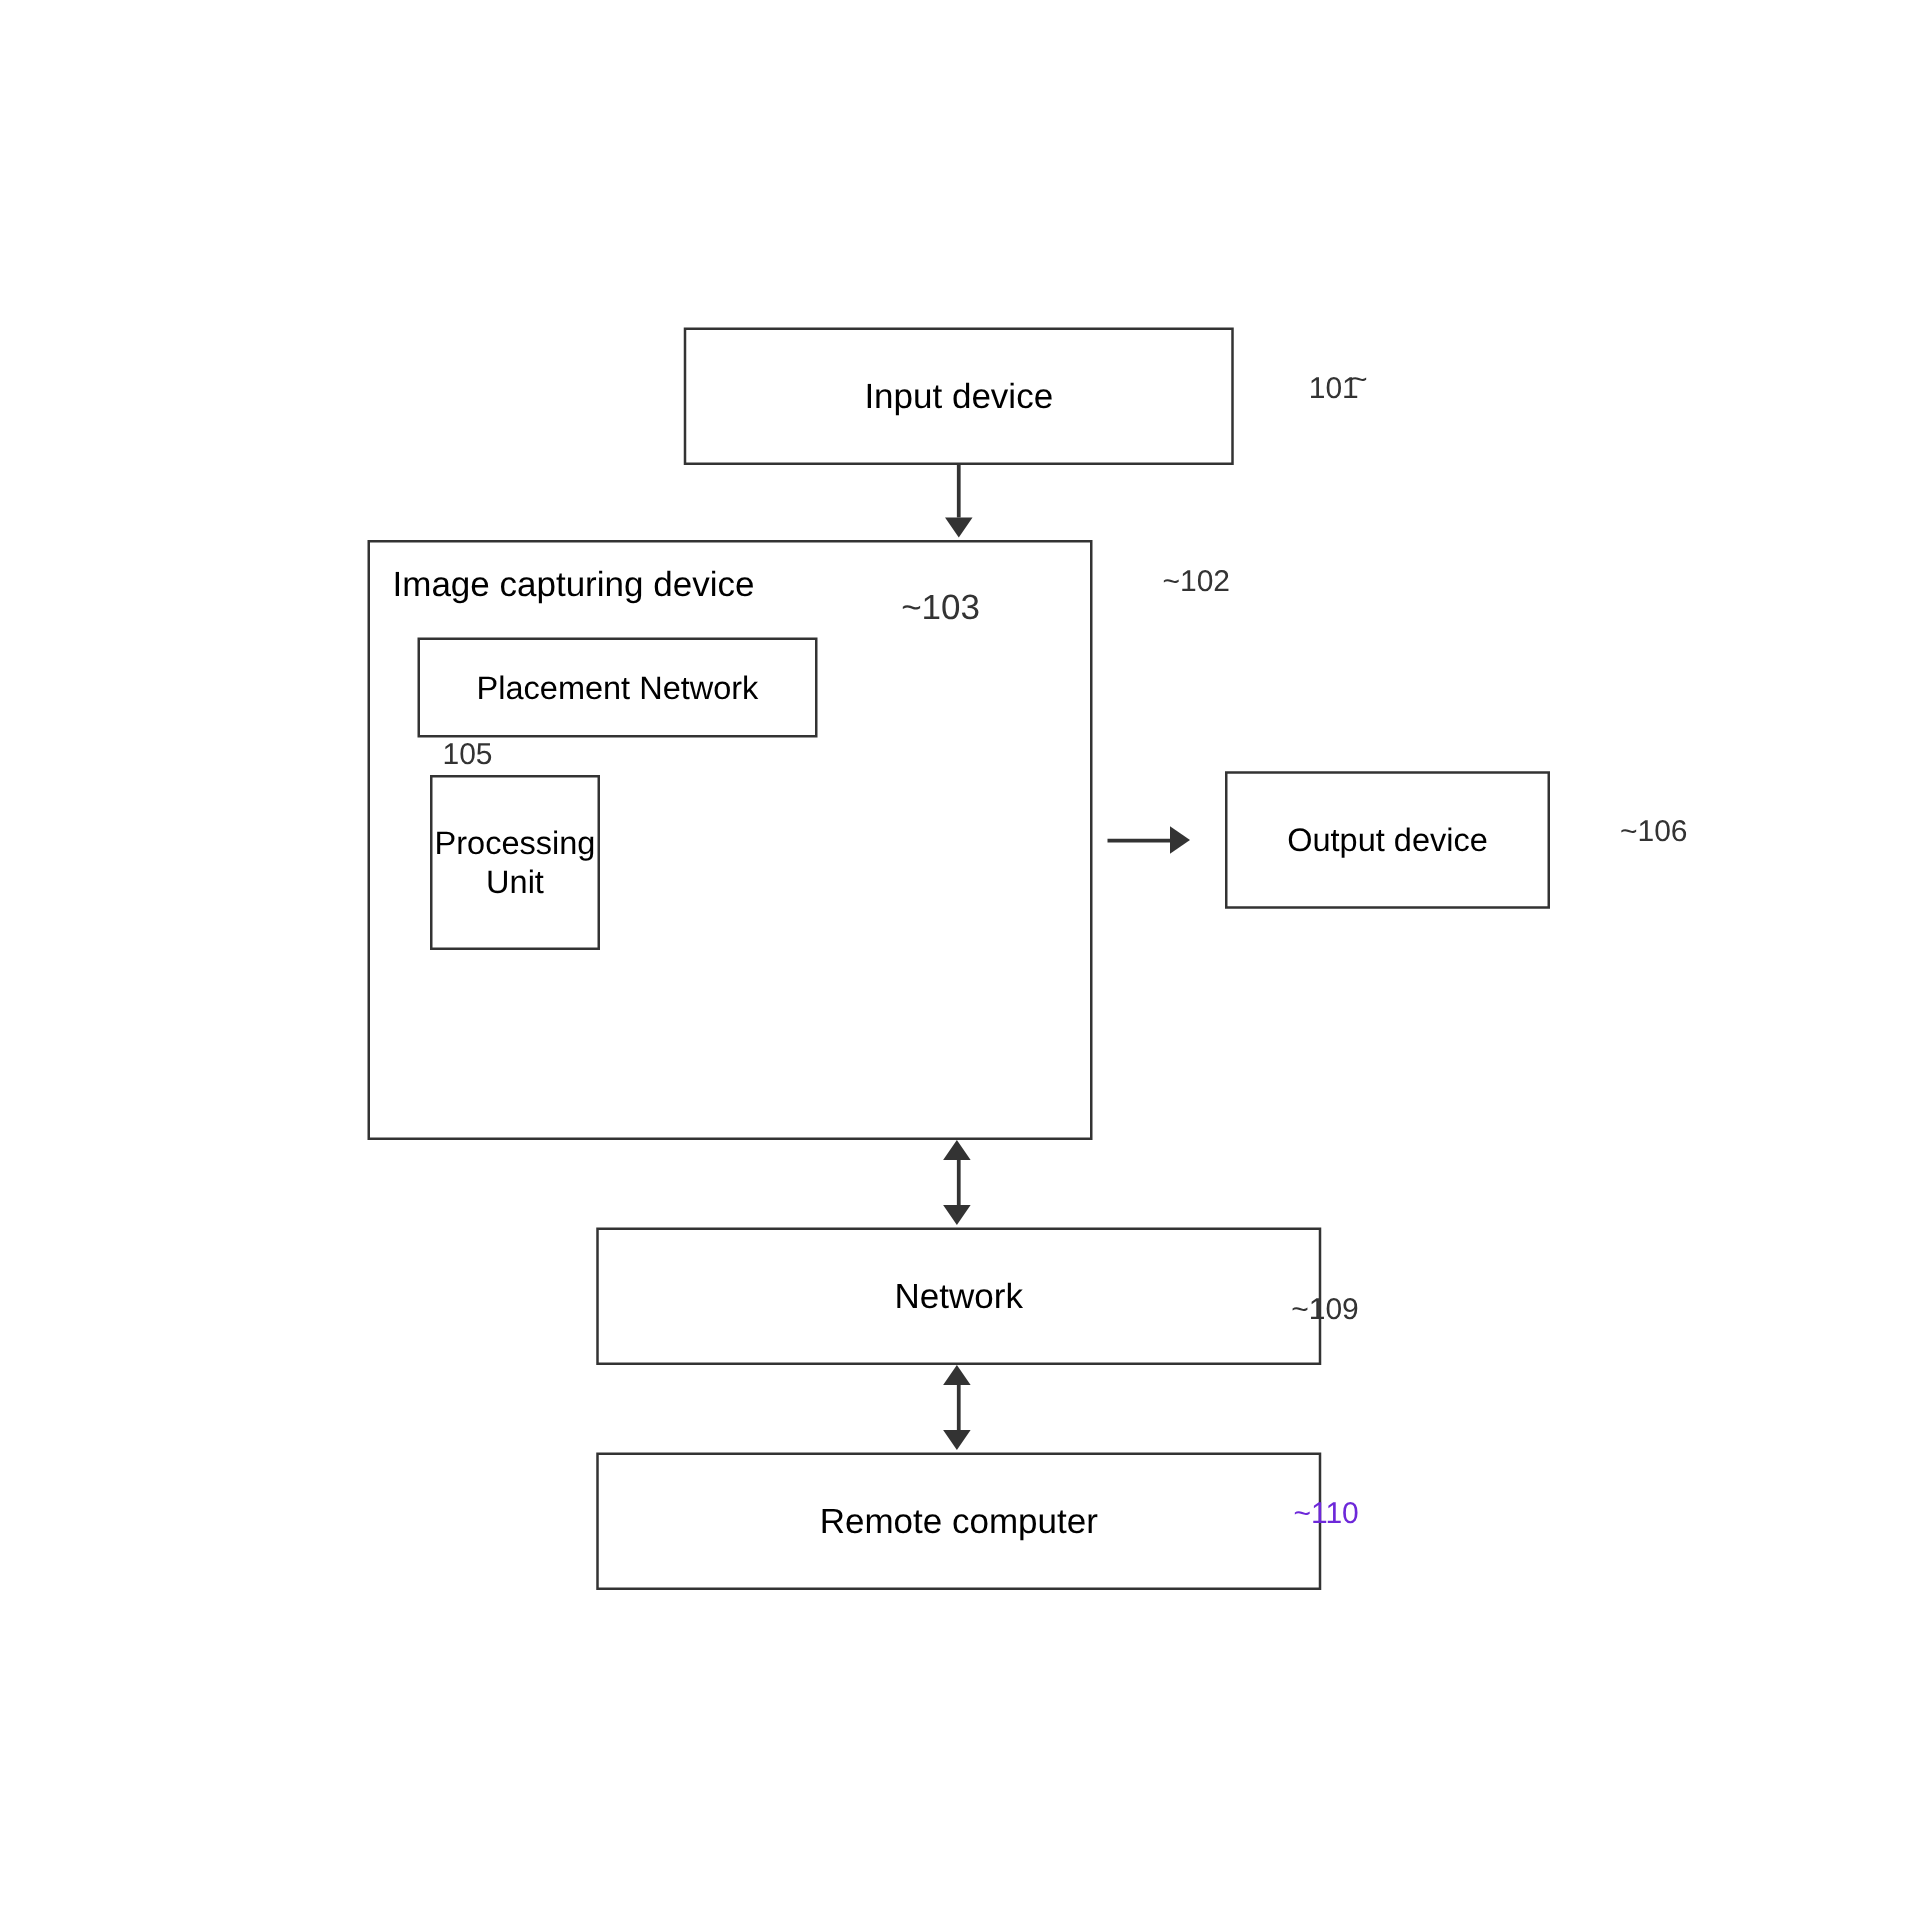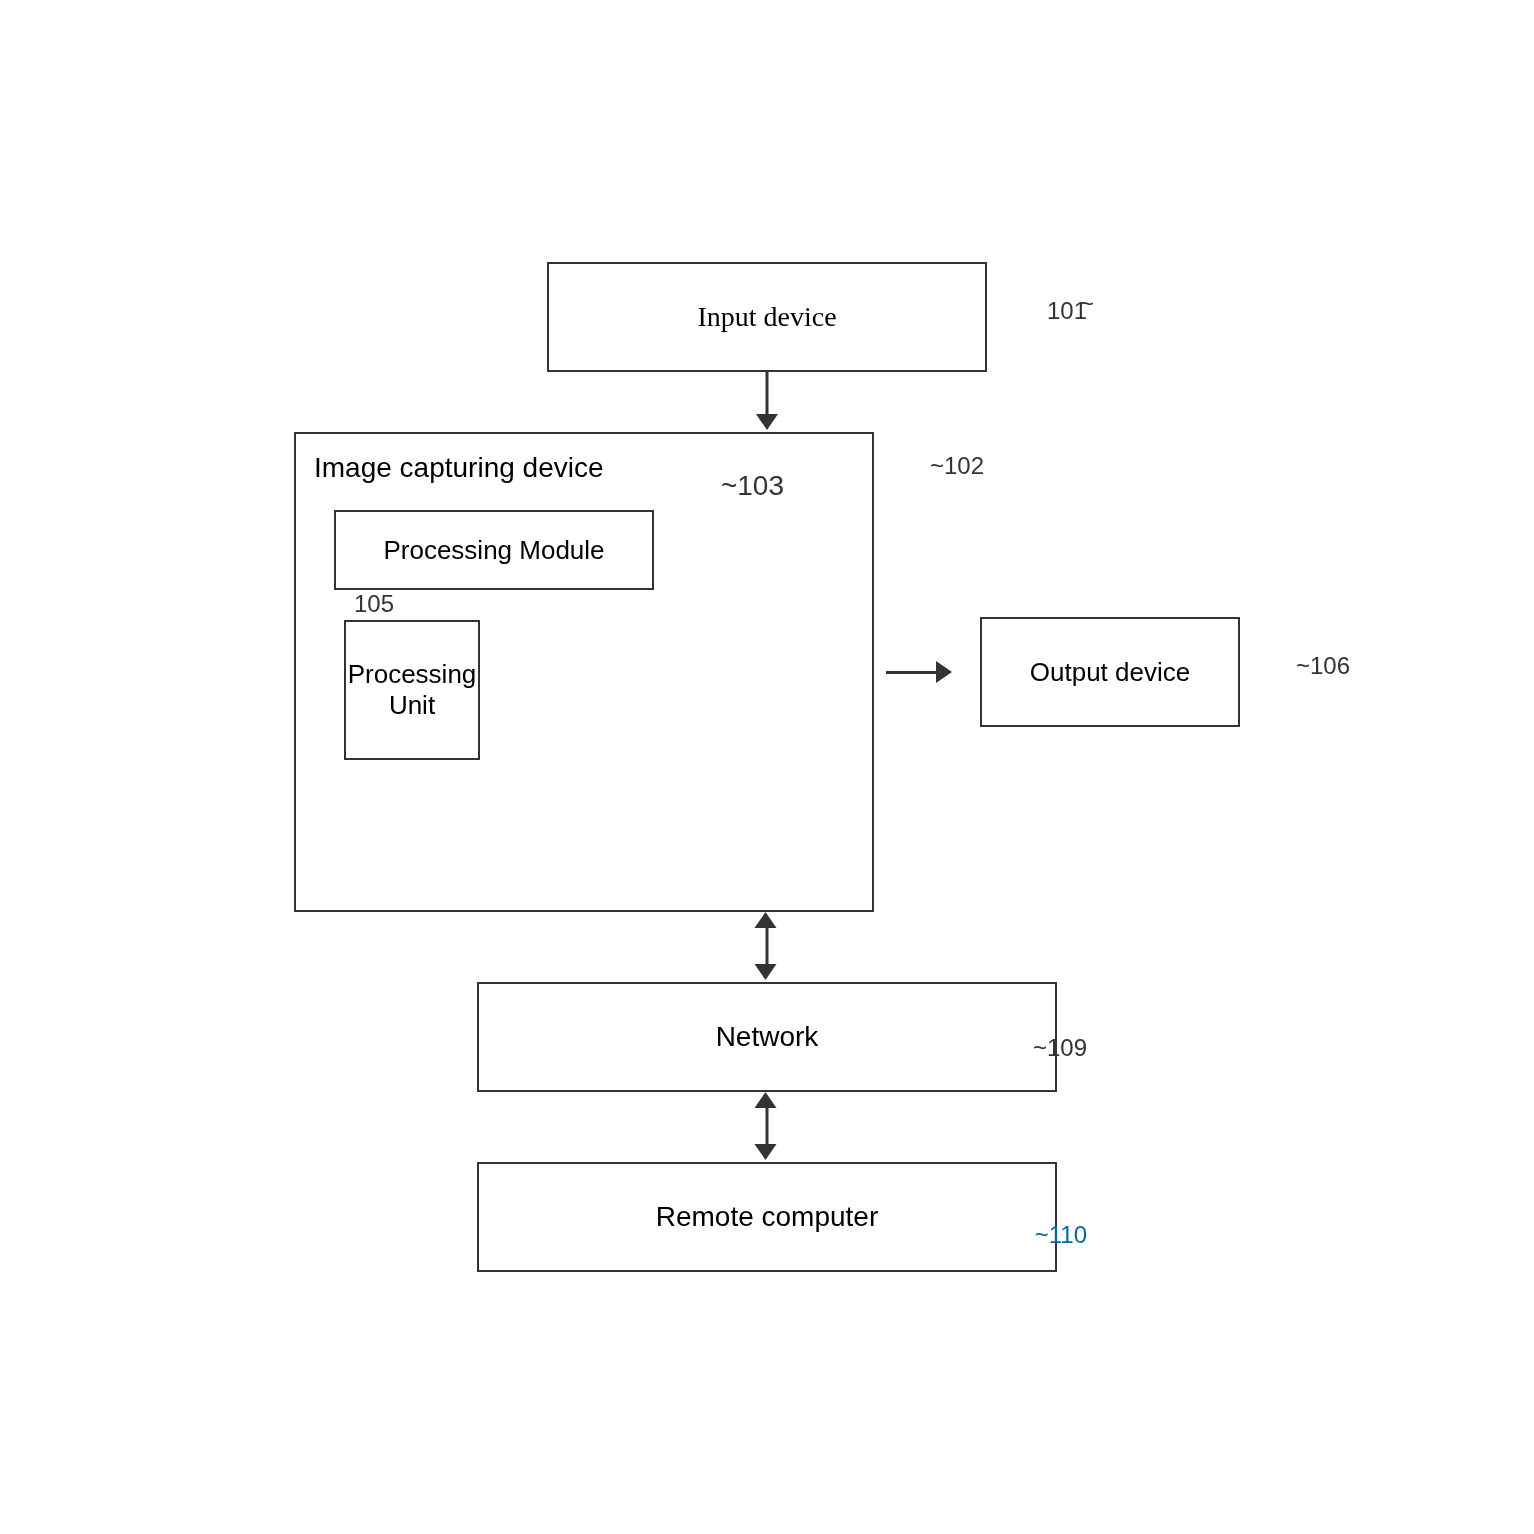--- a/index.html
+++ b/index.html
@@ -21,21 +21,20 @@
       justify-content: center;
       text-align: center;
       font-size: 28px;
       position: relative;
     }
 
     .box-input-device {
       width: 440px;
       height: 110px;
       margin: 0 auto;
-      font-family: Liberation Serif, serif;
     }
 
     .box-image-capturing {
       width: 580px;
       height: 480px;
       margin: 0 auto;
       flex-direction: column;
       align-items: flex-start;
       justify-content: flex-start;
       padding: 18px 18px 18px 18px;
@@ -157,21 +156,21 @@
 
     <div style="display:flex; flex-direction:row; align-items:flex-start; justify-content:center; gap:12px; position:relative;">
 
       <div style="position:relative;">
         <div class="box box-image-capturing">
 
           <div style="font-size:28px; margin-bottom:16px; align-self:flex-start;">Image capturing device</div>
 
           <div style="position:relative; align-self:flex-start; margin-left:10px;">
             <div class="box box-placement-module">
-              <span>Processing Module</span>
+              <span>Placement Network</span>
             </div>
 
             <span style="position:absolute; top:-30px; right:-130px; font-size:28px; color:#333; white-space:nowrap;">~<span>103</span></span>
           </div>
 
           <div class="inner-row">
 
 
             <div style="position:relative; margin-left:20px;">
 
@@ -222,18 +221,18 @@
         <div style="width:0; height:0; border-left:11px solid transparent; border-right:11px solid transparent; border-bottom:16px solid #333; margin:0 auto; margin-left:-3px;"></div>
         <div style="width:3px; background:#333; height:36px; margin:0 auto;"></div>
         <div style="width:0; height:0; border-left:11px solid transparent; border-right:11px solid transparent; border-top:16px solid #333; margin:0 auto; margin-left:-3px;"></div>
       </div>
     </div>
 
     <div style="display:flex; justify-content:center; position:relative;">
       <div class="box box-remote-computer">
         <span>Remote computer</span>
       </div>
-      <span style="position:absolute; right:155px; top:35px; font-size:24px; color:#0369a1; white-space:nowrap;margin-top:24px;">~<span>110</span></span>
+      <span style="position:absolute; right:155px; top:35px; font-size:24px; color:#6d28d9; white-space:nowrap;">~<span>110</span></span>
     </div>
 
   </div>
 
 </div>
 
 </body></html>

